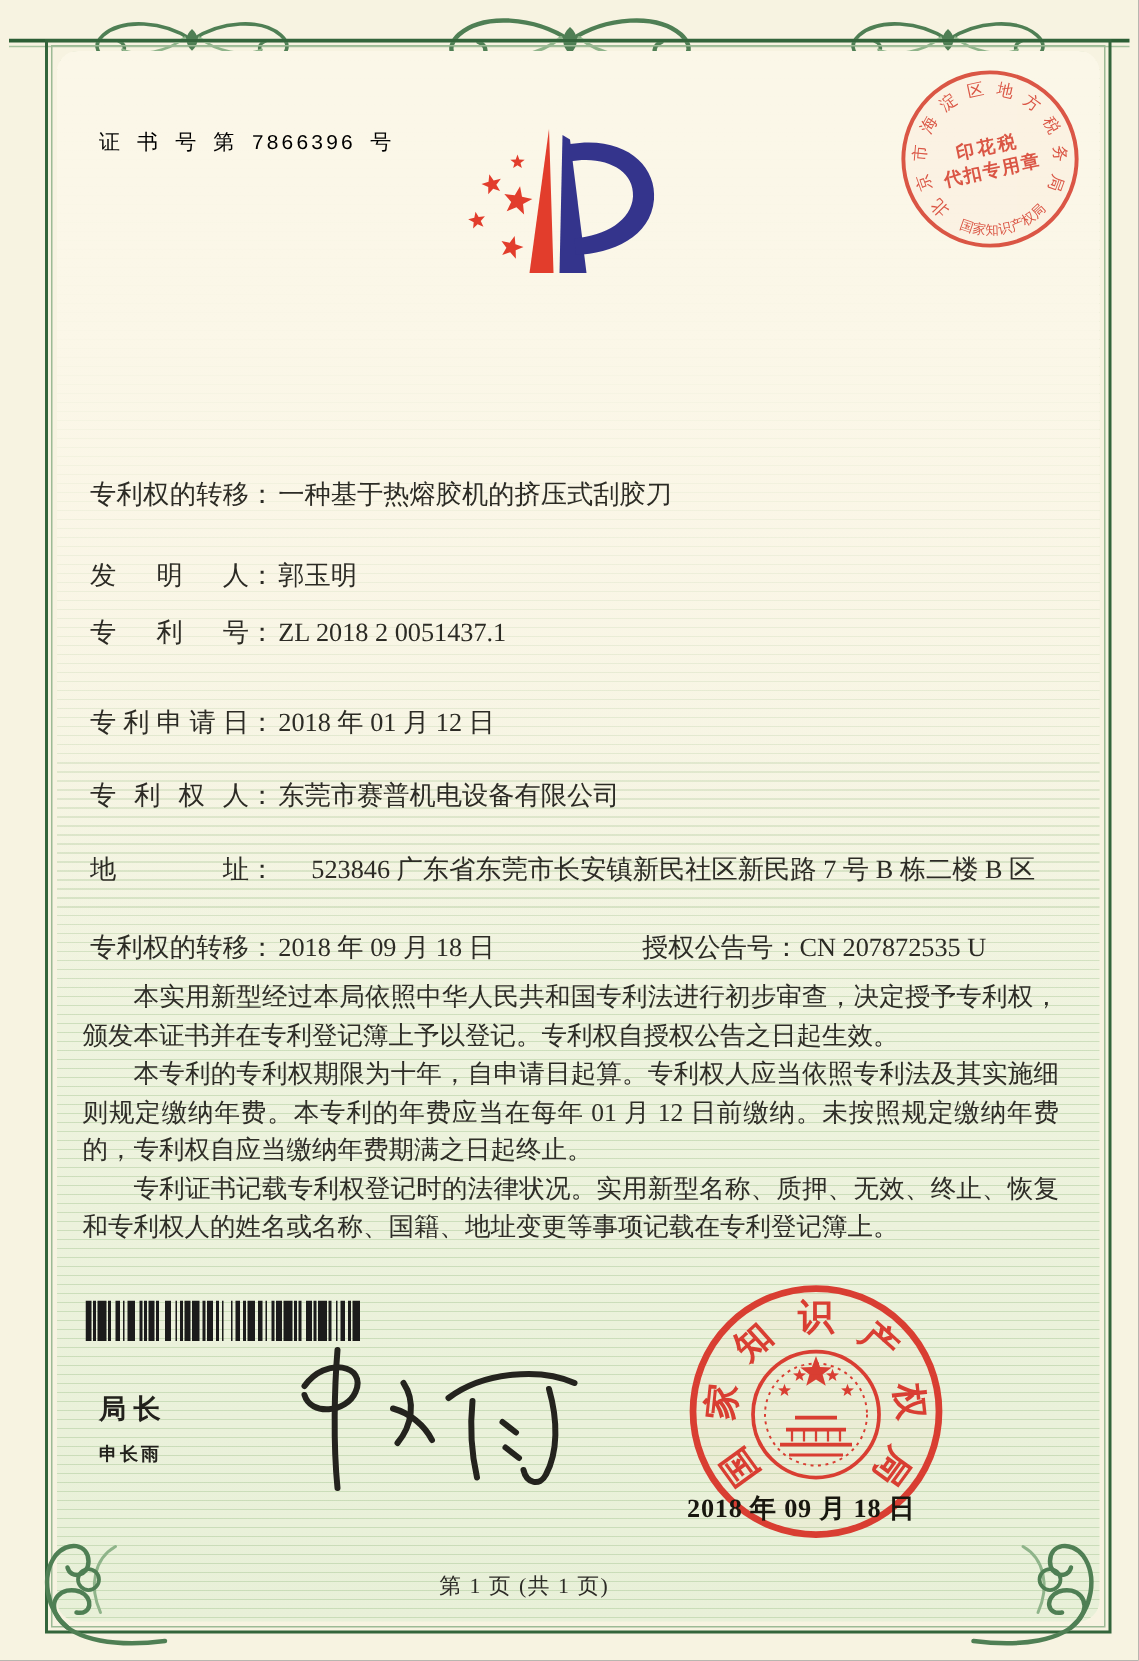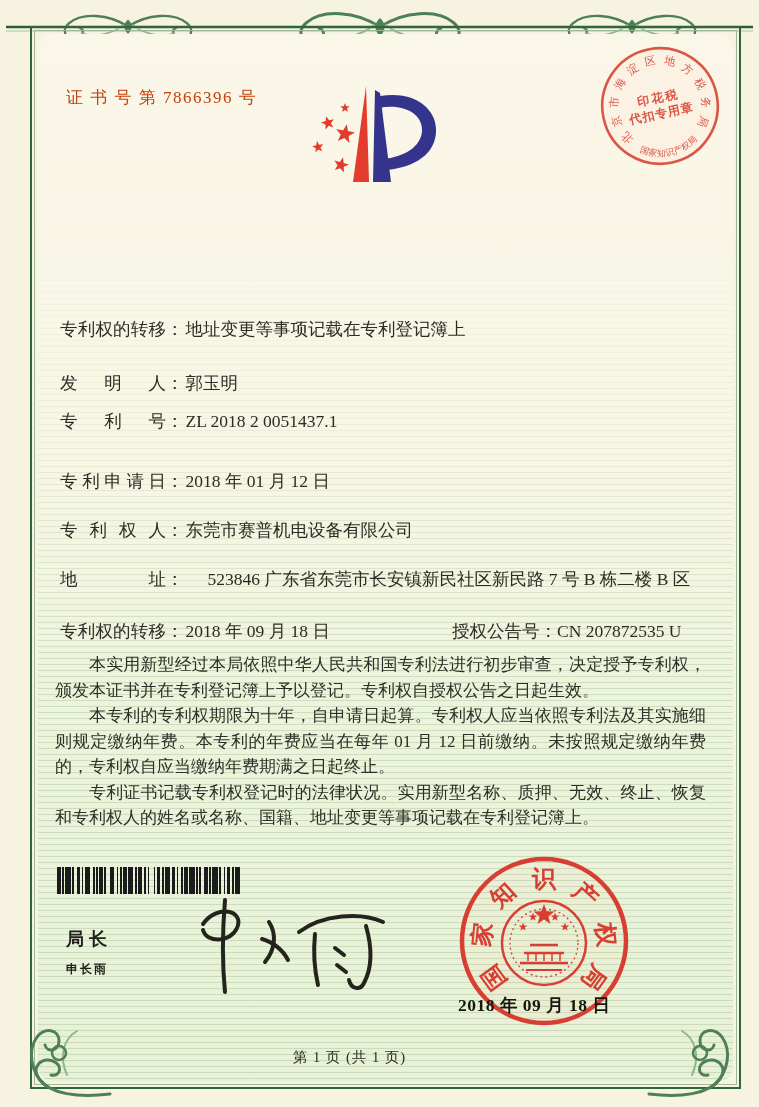--- a/index.html
+++ b/index.html
@@ -19,32 +19,32 @@
     background:#f7f3e1;overflow:hidden;
     font-family:"Liberation Serif",serif;color:var(--ink);
   }
   
   .border-outer{position:absolute;left:30px;top:26px;width:707px;height:1059px;border:2px solid var(--border-green);}
   .border-inner{position:absolute;inset:2px;border:1px solid #9cba95;}
   .page{position:absolute;inset:3px;background:linear-gradient(to bottom,#fbf7e8 0%,#f8f4e3 30%,#eef3de 62%,#e8f0d8 100%);border-radius:14px;}
   .stripes{position:absolute;inset:0;border-radius:14px;background:repeating-linear-gradient(to bottom,rgba(130,175,110,.30) 0 1px,rgba(0,0,0,0) 1px 6px);}
   .fade{position:absolute;inset:0;border-radius:14px;background:linear-gradient(to bottom,#fbf7e8 0%,rgba(251,247,232,.95) 18%,rgba(251,247,232,.55) 38%,rgba(251,247,232,0) 62%);}
   
-  .cert-number{position:absolute;left:66px;top:86px;font-size:17px;letter-spacing:1.5px;color:#c2410c;}
+  .cert-number{position:absolute;left:66px;top:86px;font-size:14px;letter-spacing:1.5px;color:#000000;font-family:Liberation Mono, monospace;}
   .logo{position:absolute;left:298px;top:70px;width:168px;height:138px;}
   .tax-stamp{position:absolute;left:597px;top:43px;width:126px;height:126px;transform:rotate(-12deg);opacity:.88;color:var(--stamp-red);}
   .title{position:absolute;left:0;right:0;top:202px;text-align:center;font-size:43px;font-weight:700;letter-spacing:9px;color:#15150f;}
   
   .frow{position:absolute;left:60px;font-size:17.5px;line-height:26px;white-space:nowrap;}
   .flabel{display:inline-block;width:106px;text-align:justify;text-align-last:justify;vertical-align:top;}
   .fcolon{display:inline-block;vertical-align:top;}
   .fvalue{display:inline-block;vertical-align:top;margin-left:2px;}
   .frow.wrap{white-space:normal;}
   .frow.wrap .fvalue{max-width:505px;margin-left:24px;}
-  .grant-no{position:absolute;left:428px;top:618px;font-size:17.5px;line-height:26px;white-space:nowrap;margin-left:24px;}
+  .grant-no{position:absolute;left:428px;top:618px;font-size:17.5px;line-height:26px;white-space:nowrap;}
   
   .paras{position:absolute;left:55px;top:652px;width:651px;font-size:17px;line-height:25.5px;text-align:justify;color:#2e2d27;}
   .paras p{margin:0;text-indent:2em;}
   
   .barcode{position:absolute;left:57px;top:867px;width:214px;height:27px;white-space:nowrap;overflow:hidden;font-size:0;}
   .barcode span{display:inline-block;height:100%;background:#1b1b1b;vertical-align:top;}
   .signer-title{position:absolute;left:66px;top:927px;font-size:18px;font-weight:700;letter-spacing:5px;font-family:"Liberation Sans",sans-serif;color:#22211c;}
   .signer-name{position:absolute;left:66px;top:961px;font-size:12px;font-weight:700;letter-spacing:2px;font-family:Liberation Serif, serif;color:#22211c;}
   .signature{position:absolute;left:165px;top:892px;width:238px;height:106px;}
   .seal{position:absolute;left:452px;top:849px;width:184px;height:184px;opacity:.95;color:var(--seal-red);}
@@ -142,21 +142,21 @@
         <text transform="translate(51.9 104.3) rotate(370.3)" text-anchor="middle" dominant-baseline="central" font-size="8.5" fill="currentColor">知</text>
         <text transform="translate(60.0 105.0) rotate(360.0)" text-anchor="middle" dominant-baseline="central" font-size="8.5" fill="currentColor">识</text>
         <text transform="translate(68.1 104.3) rotate(349.7)" text-anchor="middle" dominant-baseline="central" font-size="8.5" fill="currentColor">产</text>
         <text transform="translate(75.9 102.1) rotate(339.3)" text-anchor="middle" dominant-baseline="central" font-size="8.5" fill="currentColor">权</text>
         <text transform="translate(83.2 98.6) rotate(329.0)" text-anchor="middle" dominant-baseline="central" font-size="8.5" fill="currentColor">局</text>
       </g>
   </svg>
 
 
   <div class="frow" style="top:316px">
-    <span class="flabel">专利权的转移</span><span class="fcolon">：</span><span class="fvalue">地址变更等事项记载在专利登记簿上</span>
+    <span class="flabel">专利权的转移</span><span class="fcolon">：</span><span class="fvalue">一种基于热熔胶机的挤压式刮胶刀</span>
   </div>
   <div class="frow" style="top:370px">
     <span class="flabel">发 明 人</span><span class="fcolon">：</span><span class="fvalue">郭玉明</span>
   </div>
   <div class="frow" style="top:408px">
     <span class="flabel">专 利 号</span><span class="fcolon">：</span><span class="fvalue">ZL 2018 2 0051437.1</span>
   </div>
   <div class="frow" style="top:468px">
     <span class="flabel">专利申请日</span><span class="fcolon">：</span><span class="fvalue">2018 年 01 月 12 日</span>
   </div>

